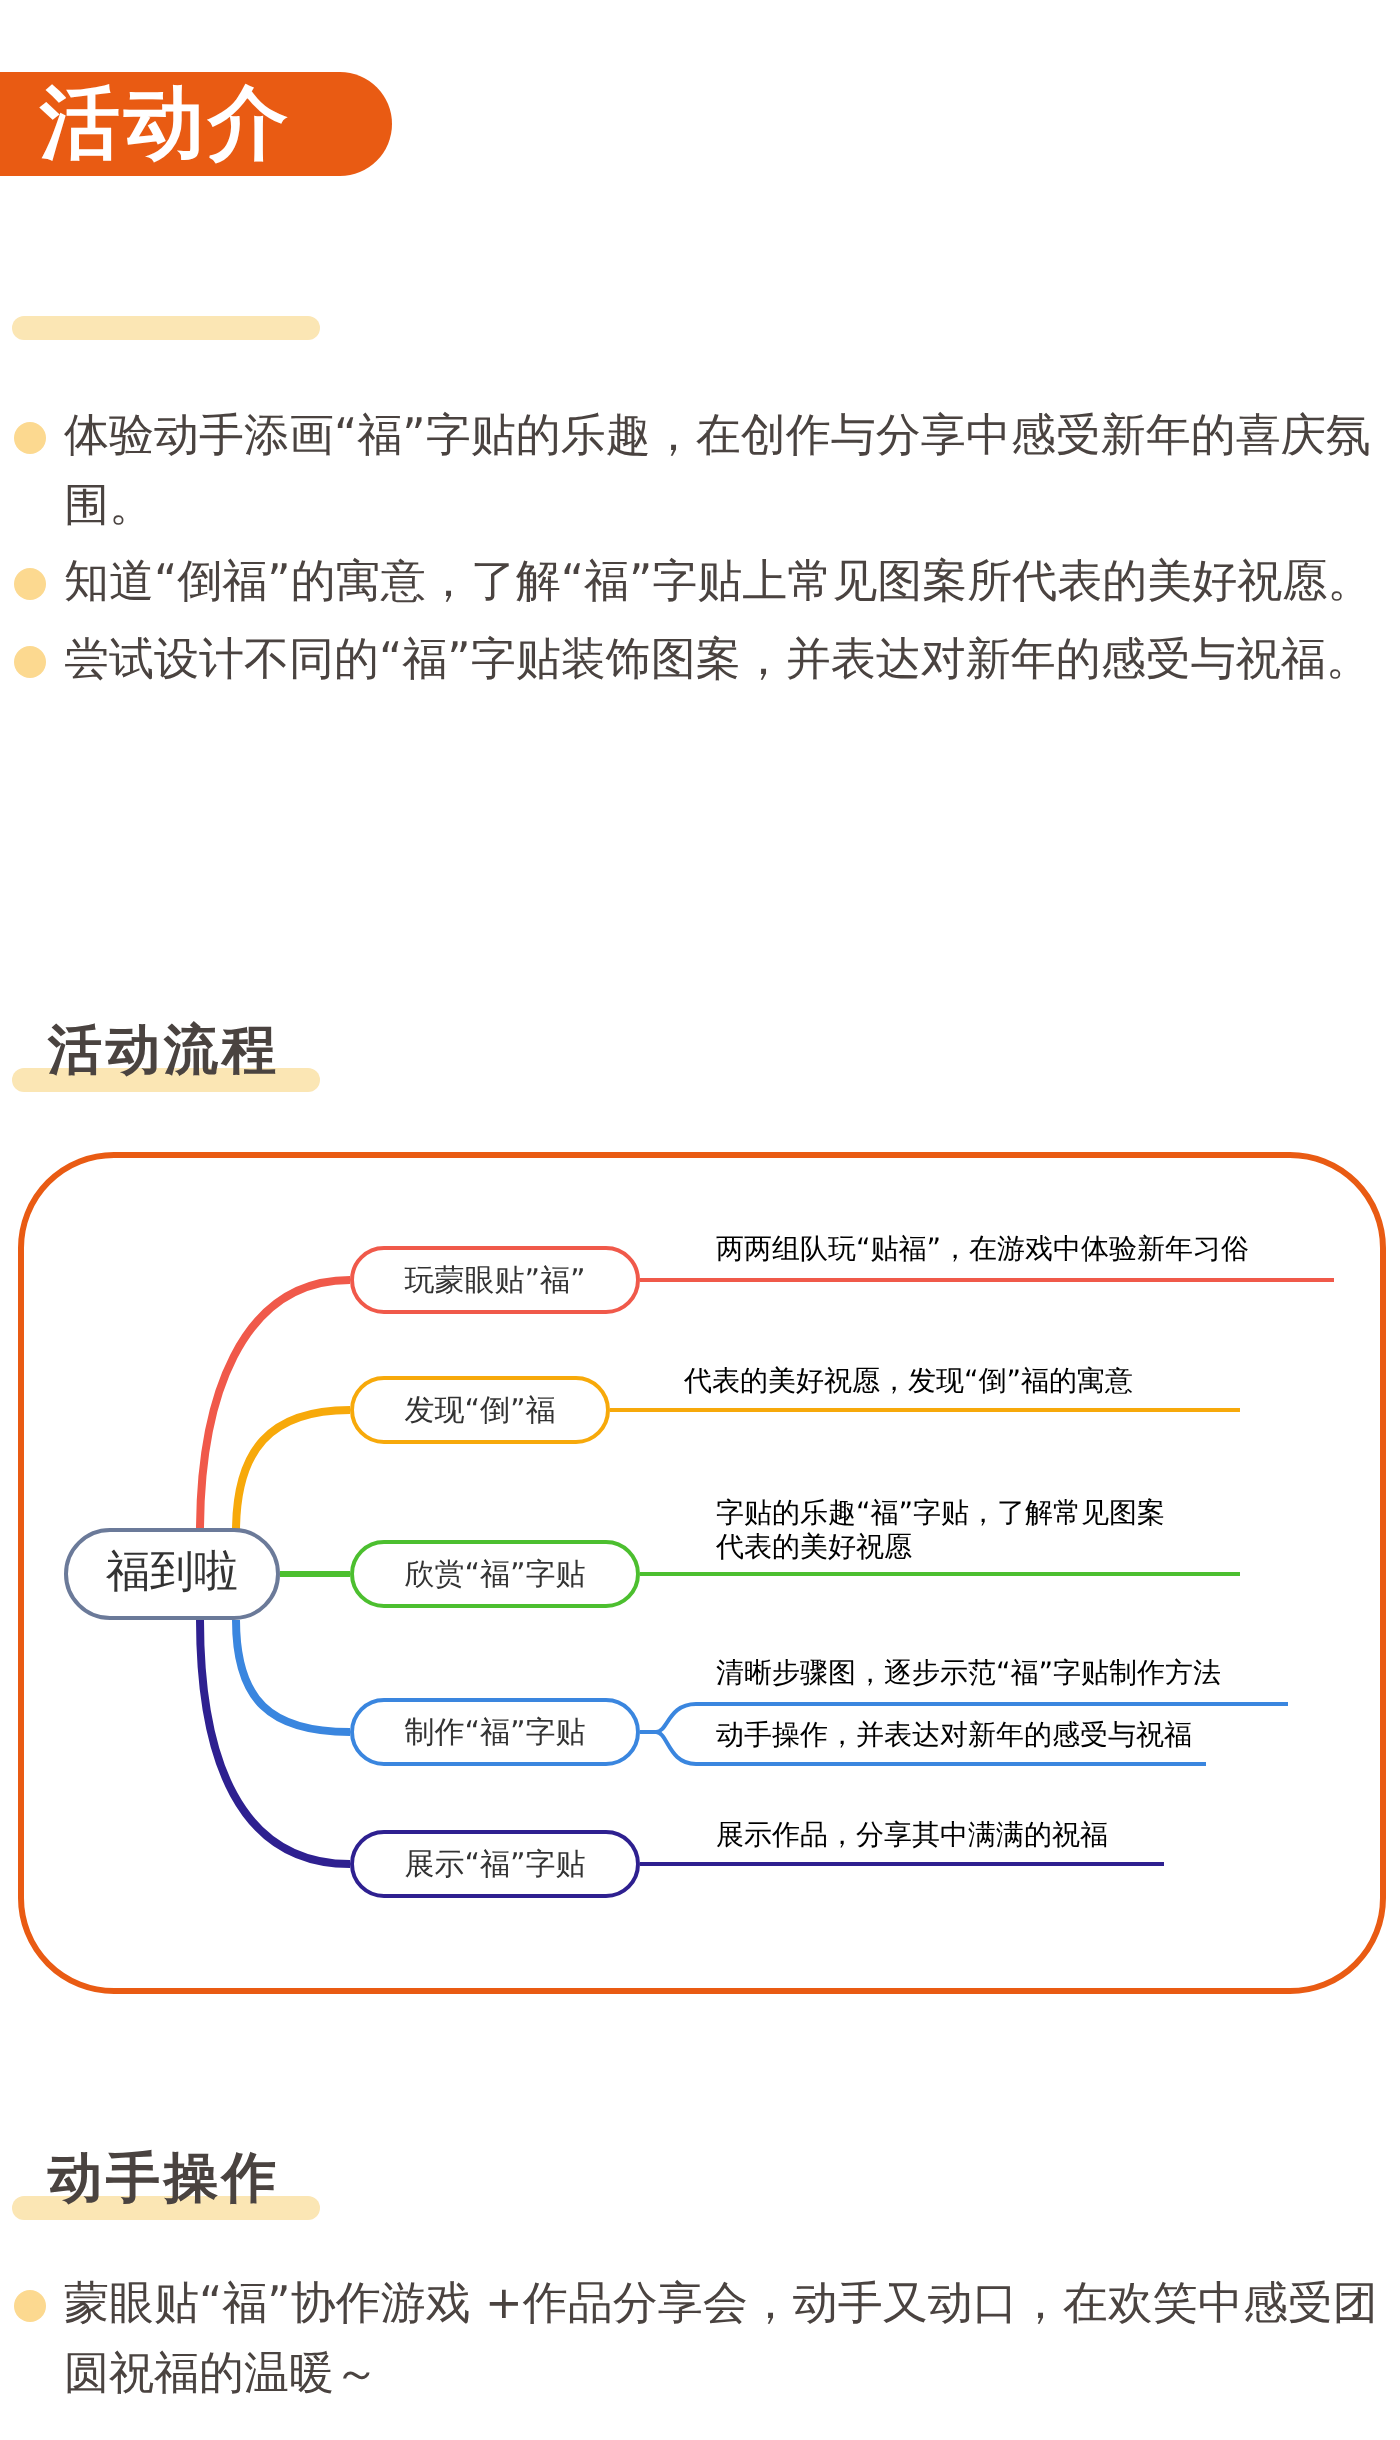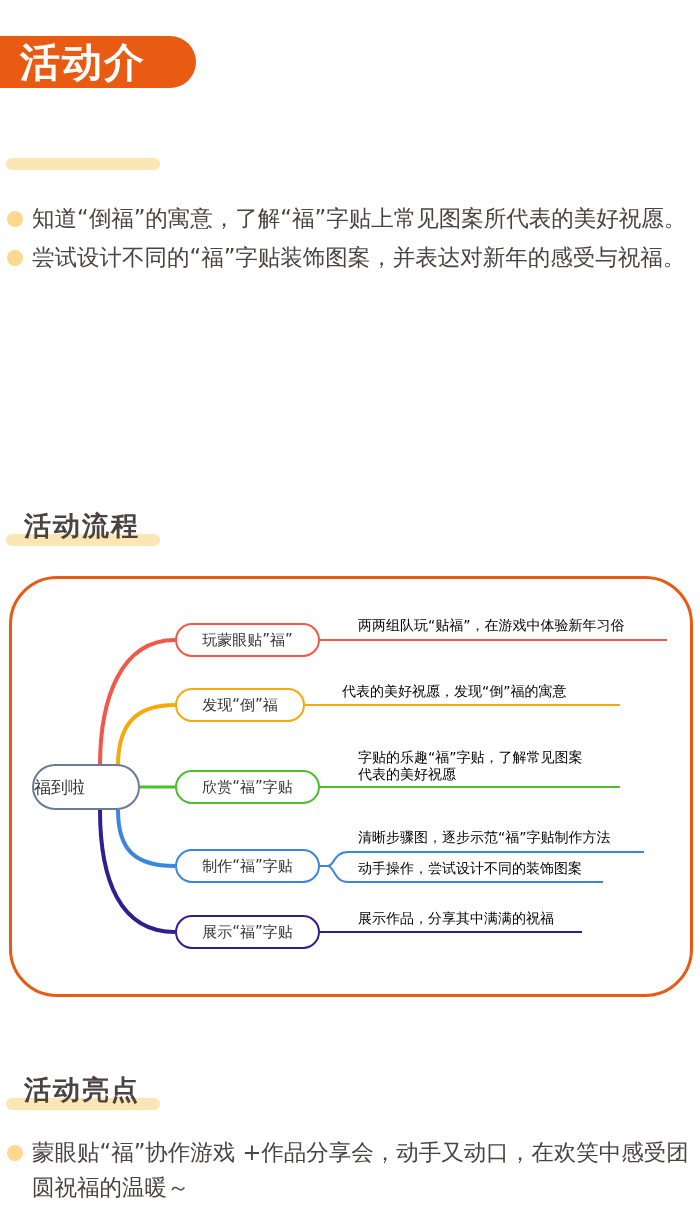--- a/index.html
+++ b/index.html
@@ -35,33 +35,34 @@
   .mindmap .node, .mindmap .leaf { pointer-events: auto; }
 
   .node {
     position: absolute; background: #fff; border: 2px solid; border-radius: 17px;
     height: 34px; font-size: 15px; line-height: 30px; text-align: center; color: #333;
     white-space: nowrap;
   }
   .root {
     position: absolute; left: 32px; top: 764px; width: 108px; height: 46px;
     border: 2px solid #6b7a99; border-radius: 23px; background: #fff;
-    font-size: 17px; line-height: 42px; color: #333;
+    font-size: 22px; line-height: 42px; text-align: center; color: #333;
   }
   .leaf { position: absolute; font-size: 14px; line-height: 17px; color: #000000; white-space: nowrap; }
 </style>
 </head>
 <body>
 
 <div class="main-banner">活动介绍：</div>
 
 <div class="section-heading" style="top:130px;">
   <div class="hl"></div>
 </div>
 <div class="bullet-list" style="top:201px;">
+  <div class="bullet-item"><span class="bullet-dot"></span><span>体验动手添画“福”字贴的乐趣，在创作与分享中感受新年的喜庆氛围。</span></div>
   <div class="bullet-item"><span class="bullet-dot"></span><span>知道“倒福”的寓意，了解“福”字贴上常见图案所代表的美好祝愿。</span></div>
   <div class="bullet-item"><span class="bullet-dot"></span><span>尝试设计不同的“福”字贴装饰图案，并表达对新年的感受与祝福。</span></div>
 </div>
 
 <div class="section-heading" style="top:506px;">
   <div class="hl"></div>
   <div class="txt">活动流程</div>
 </div>
 
 <div class="frame"></div>
@@ -89,23 +90,23 @@
   <div class="node" style="left:175px;top:688px;width:130px;border-color:#f7a90a;">发现“倒”福</div>
   <div class="node" style="left:175px;top:849px;width:145px;border-color:#3a86df;">制作“福”字贴</div>
   <div class="node" style="left:175px;top:770px;width:145px;border-color:#4cbf2f;">欣赏“福”字贴</div>
   <div class="node" style="left:175px;top:915px;width:145px;border-color:#2e2090;">展示“福”字贴</div>
 
   <div class="leaf" style="left:358px;top:617px;">两两组队玩“贴福”，在游戏中体验新年习俗</div>
   <div class="leaf" style="left:342px;top:683px;">代表的美好祝愿，发现“倒”福的寓意</div>
   <div class="leaf" style="left:358px;top:749px;">字贴的乐趣“福”字贴，了解常见图案</div>
   <div class="leaf" style="left:358px;top:766px;">代表的美好祝愿</div>
   <div class="leaf" style="left:358px;top:829px;">清晰步骤图，逐步示范“福”字贴制作方法</div>
-  <div class="leaf" style="left:358px;top:860px;">动手操作，尝试设计不同的装饰图案</div>
+  <div class="leaf" style="left:358px;top:860px;">动手操作，并表达对新年的感受与祝福</div>
   <div class="leaf" style="left:358px;top:910px;">展示作品，分享其中满满的祝福</div>
 </div>
 
 <div class="section-heading" style="top:1070px;">
   <div class="hl"></div>
-  <div class="txt">活动亮点</div>
+  <div class="txt">动手操作</div>
 </div>
 <div class="bullet-list" style="top:1135px;">
   <div class="bullet-item"><span class="bullet-dot"></span><span>蒙眼贴“福”协作游戏 +作品分享会，动手又动口，在欢笑中感受团圆祝福的温暖～</span></div>
 </div>
 
 </body></html>

